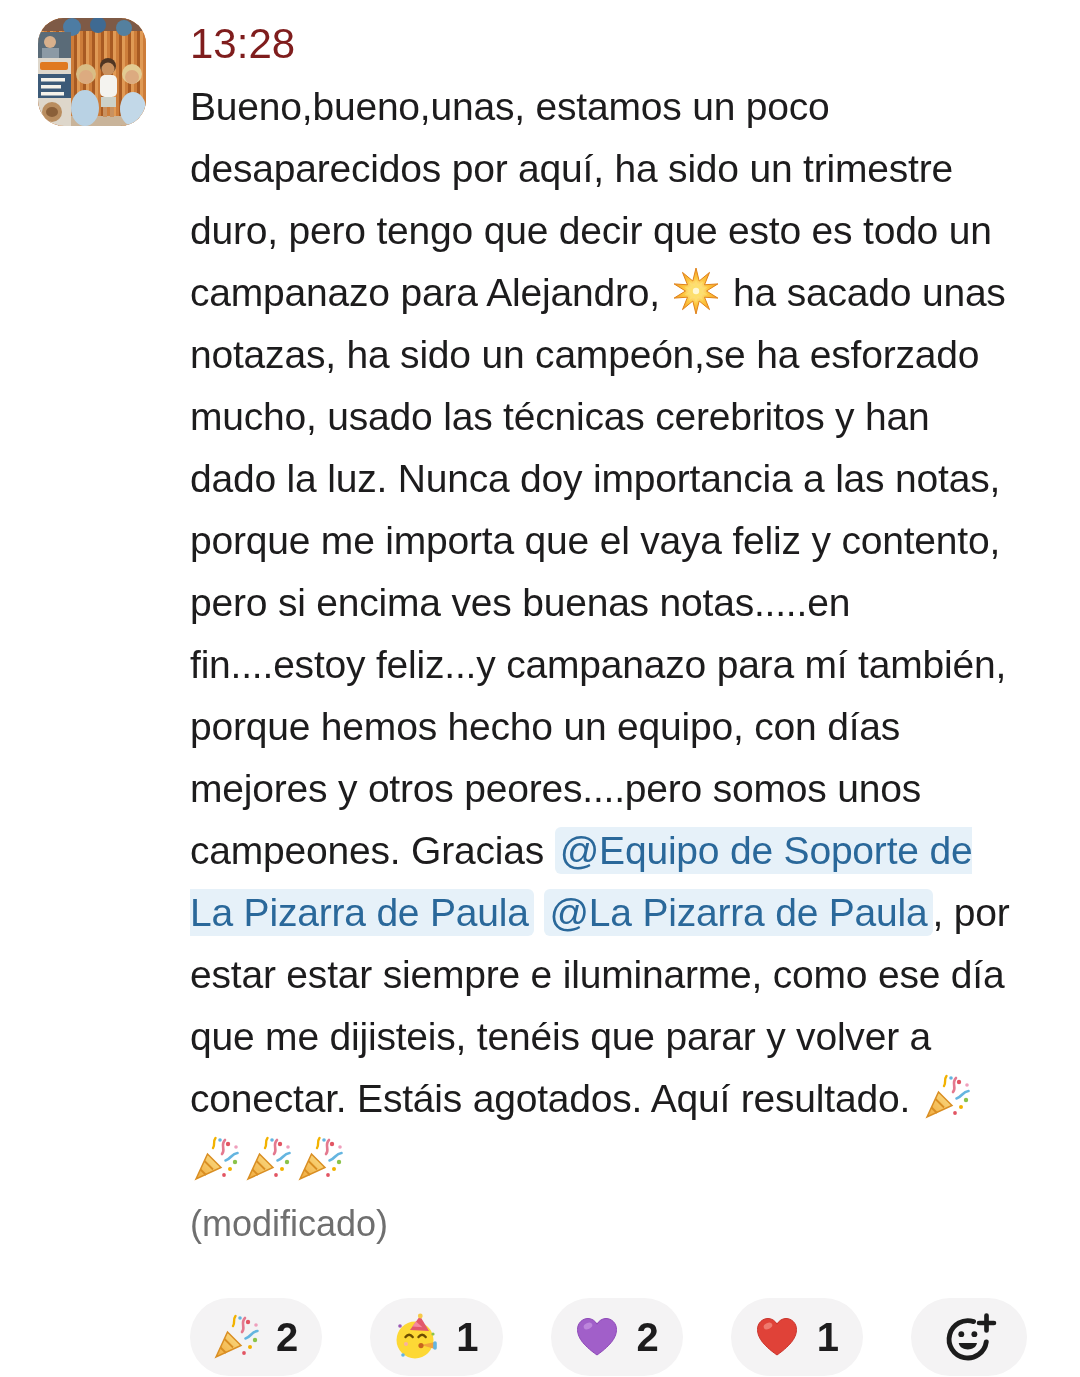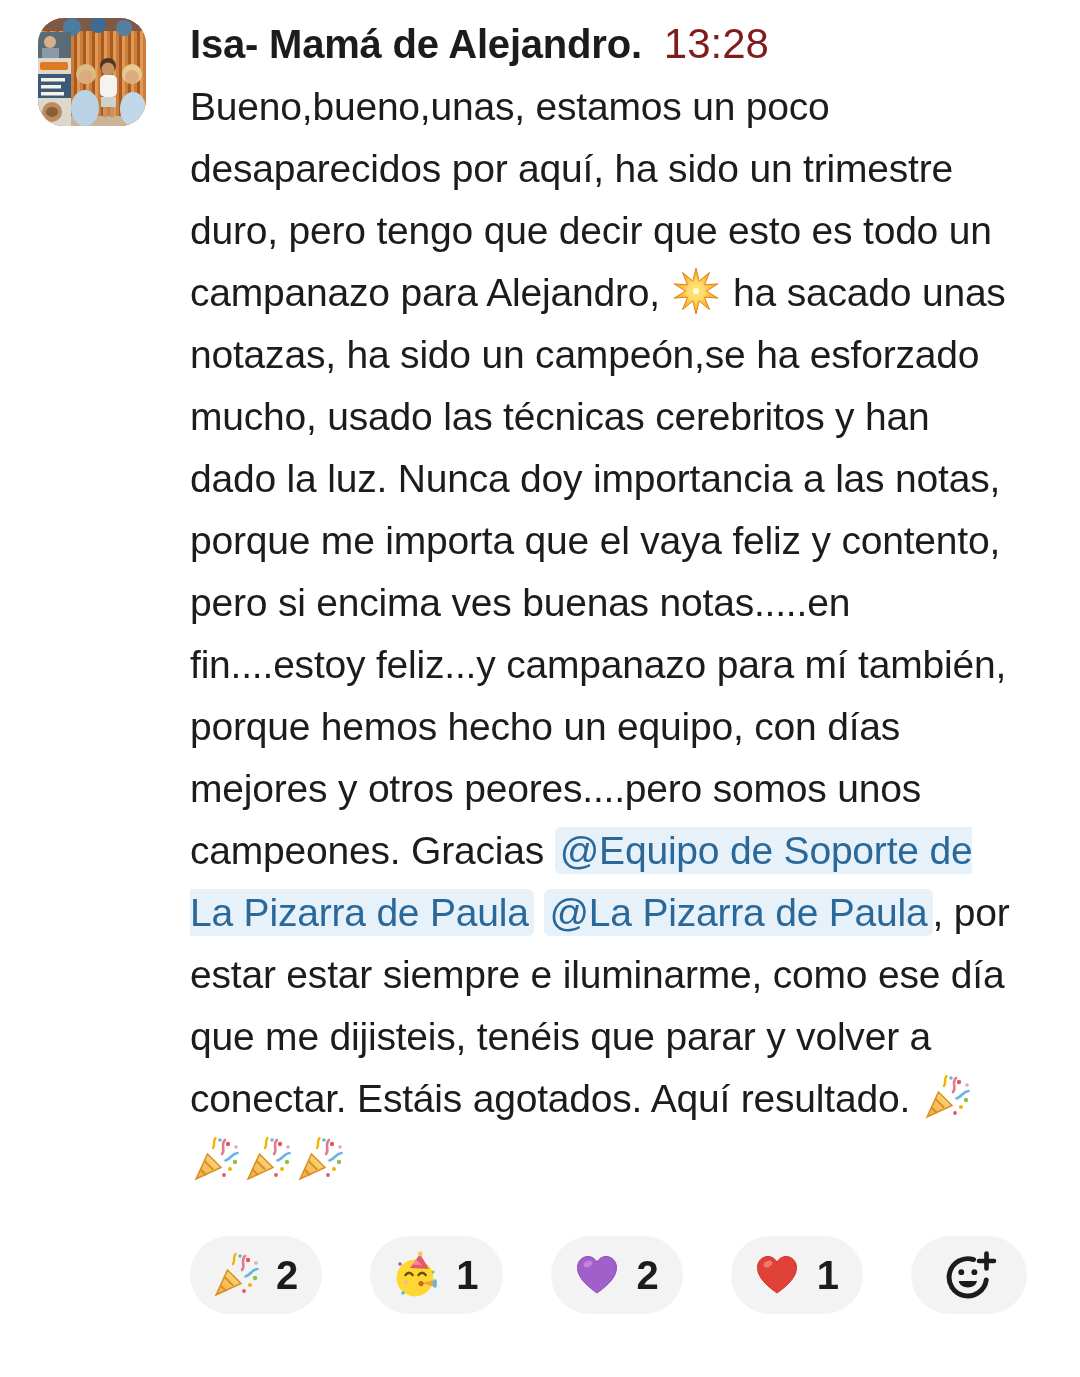--- a/index.html
+++ b/index.html
@@ -80,21 +80,20 @@
       <rect x="65" y="89" width="4" height="10" fill="#c9915f"></rect>
       <rect x="72" y="89" width="4" height="10" fill="#c9915f"></rect>
       <circle cx="94" cy="56" r="10" fill="#e3cb92"></circle>
       <circle cx="94" cy="59" r="7" fill="#dcab80"></circle>
       <ellipse cx="95" cy="91" rx="13" ry="17" fill="#c2d8e8"></ellipse>
     </svg>
   </div>
 
   <div class="content">
     <div class="msg-header">
-      <span class="username">Isa- Mamá de Alejandro.</span>
       <span class="timestamp">13:28</span>
     </div>
 
     <div class="msg-body"><span>Bueno,bueno,unas, estamos un poco desaparecidos por aquí, ha sido un trimestre duro, pero tengo que decir que esto es todo un campanazo para Alejandro, </span><span class="emoji-inline"><svg viewBox="0 0 48 48">
             <defs>
               <radialGradient id="colg" cx="0.5" cy="0.5" r="0.6">
                 <stop offset="0" stop-color="#fff4bd"></stop>
                 <stop offset="0.45" stop-color="#fdc944"></stop>
                 <stop offset="1" stop-color="#f08c0e"></stop>
               </radialGradient>
@@ -169,20 +168,21 @@
             <path d="M33.5 25.5 C39 24 39.5 18.5 45.5 18" stroke="#64b5e0" stroke-width="2.6" fill="none" stroke-linecap="round"></path>
             <path d="M21 13 C23.5 9.5 20.5 7 23.5 3" stroke="#f2b200" stroke-width="2.4" fill="none" stroke-linecap="round"></path>
             <circle cx="36" cy="9" r="2.2" fill="#e25563"></circle>
             <circle cx="43" cy="27" r="2.2" fill="#8bc34a"></circle>
             <circle cx="38" cy="34" r="2" fill="#f2b200"></circle>
             <circle cx="28" cy="5" r="1.8" fill="#64b5e0"></circle>
             <circle cx="44" cy="12" r="1.8" fill="#ef9fbc"></circle>
             <circle cx="32" cy="40" r="1.9" fill="#e25563"></circle>
           </svg></span></div>
 
+    <div class="edited">(modificado)</div>
 
     <div class="reactions">
         <button class="reaction-pill">
           <span class="emoji-inline"><svg viewBox="0 0 48 48">
               <defs>
                 <linearGradient id="ppg" x1="0" y1="1" x2="1" y2="0">
                   <stop offset="0" stop-color="#f0a93c"></stop>
                   <stop offset="1" stop-color="#fbe08a"></stop>
                 </linearGradient>
               </defs>

